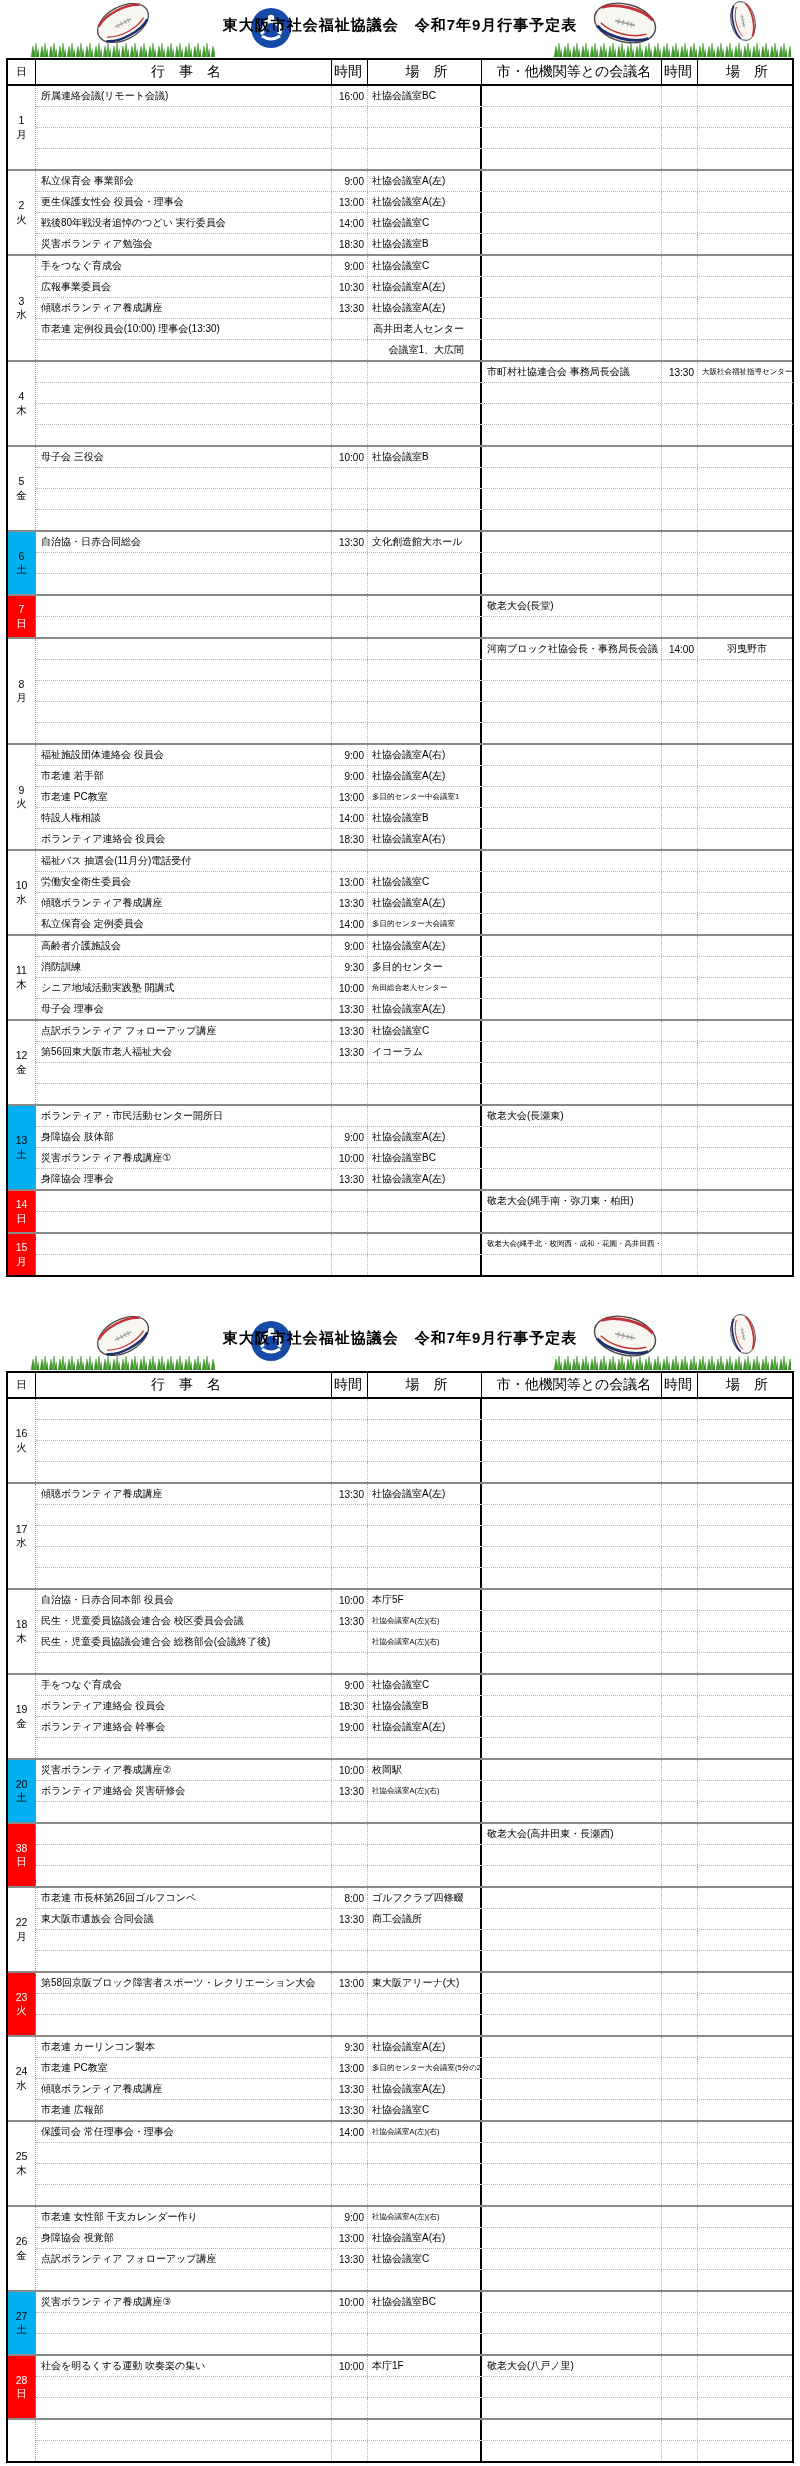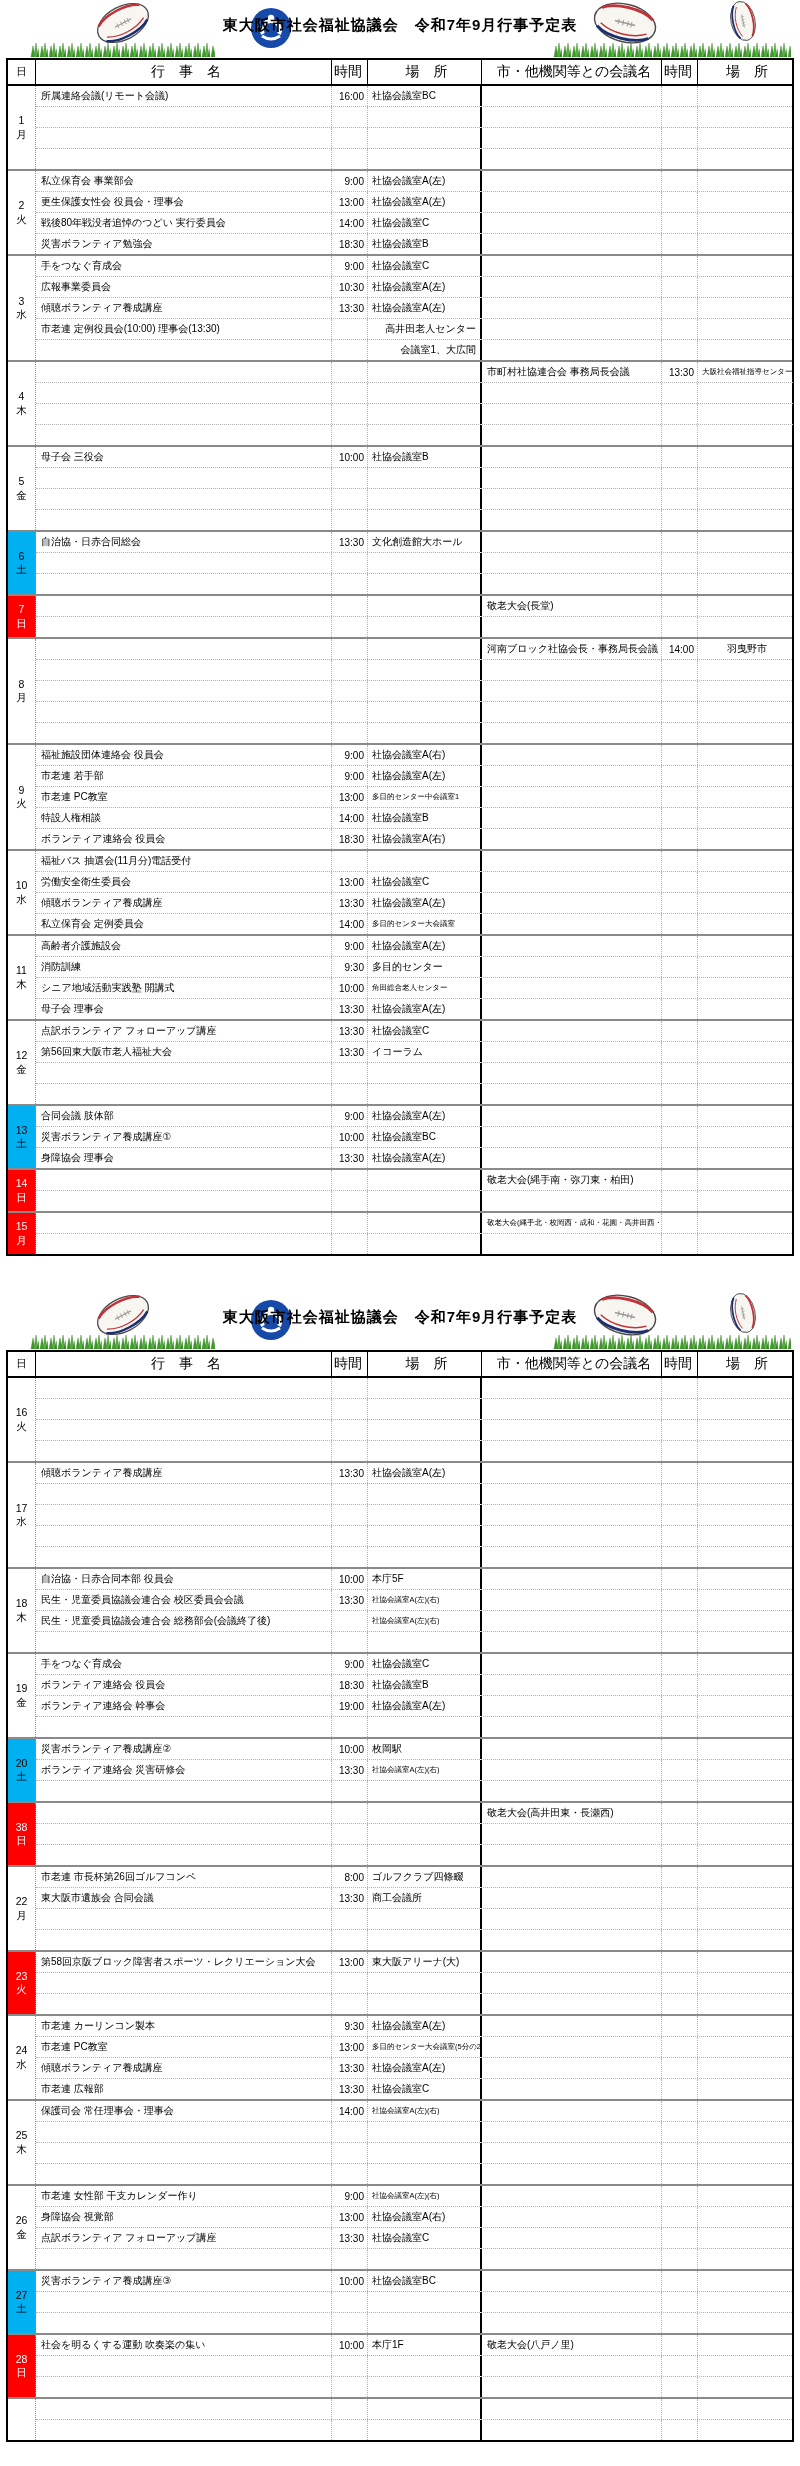--- a/index.html
+++ b/index.html
@@ -29,21 +29,21 @@
   .day-cell.sat{background:#00b0f0;}
   .day-cell.sun{background:#ff0000;color:#fff;}
   .lines{flex:1;display:flex;flex-direction:column;}
   .line{display:flex;height:20px;}
   .line + .line{border-top:1px dotted #b4b4b4;}
   .cell{box-sizing:border-box;display:flex;align-items:center;font-size:10px;
         overflow:hidden;white-space:nowrap;border-right:1px dotted #b4b4b4;}
   .c-event{width:296px;flex:0 0 296px;padding-left:5px;}
   .c-time{width:36px;flex:0 0 36px;justify-content:flex-end;padding-right:3px;}
   .c-place{width:114px;flex:0 0 114px;padding-left:4px;border-right:2px solid #000;}
-  .c-place.pr{justify-content:flex-end;padding-right:4px;}
+  .c-place.pr{justify-content:flex-end;padding-right:16px;}
   .c-meet{width:180px;flex:0 0 180px;padding-left:5px;}
   .c-time2{width:36px;flex:0 0 36px;justify-content:flex-end;padding-right:3px;}
   .c-place2{flex:1;padding-left:4px;border-right:none;justify-content:center;}
   .sm{font-size:7.5px;}
 </style>
 </head>
 <body>
 
 <svg width="0" height="0" style="position:absolute">
   <defs>
@@ -584,21 +584,29 @@
           </div>
         </div>
       </div>
       <div class="day-row">
         <div class="day-cell sat">
           <div class="">13</div>
           <div class="">土</div>
         </div>
         <div class="lines">
           <div class="line">
-            <div class="cell c-event">合同会議 肢体部</div>
+            <div class="cell c-event">ボランティア・市民活動センター開所日</div>
+            <div class="cell c-time"></div>
+            <div class="cell c-place"></div>
+            <div class="cell c-meet">敬老大会(長瀬東)</div>
+            <div class="cell c-time2"></div>
+            <div class="cell c-place2"></div>
+          </div>
+          <div class="line">
+            <div class="cell c-event">身障協会 肢体部</div>
             <div class="cell c-time">9:00</div>
             <div class="cell c-place">社協会議室A(左)</div>
             <div class="cell c-meet"></div>
             <div class="cell c-time2"></div>
             <div class="cell c-place2"></div>
           </div>
           <div class="line">
             <div class="cell c-event">災害ボランティア養成講座①</div>
             <div class="cell c-time">10:00</div>
             <div class="cell c-place">社協会議室BC</div>

